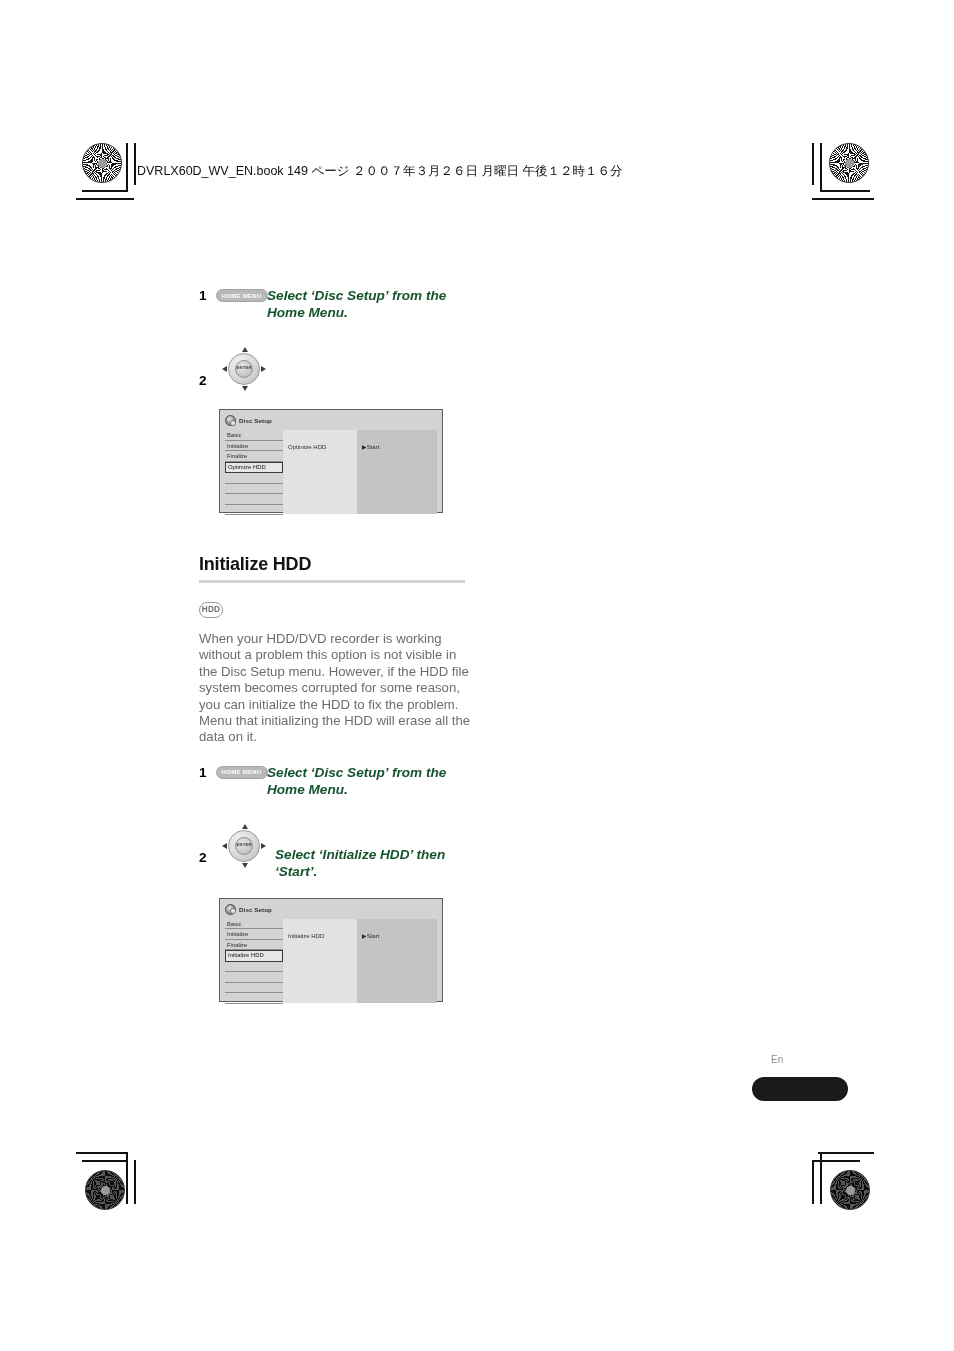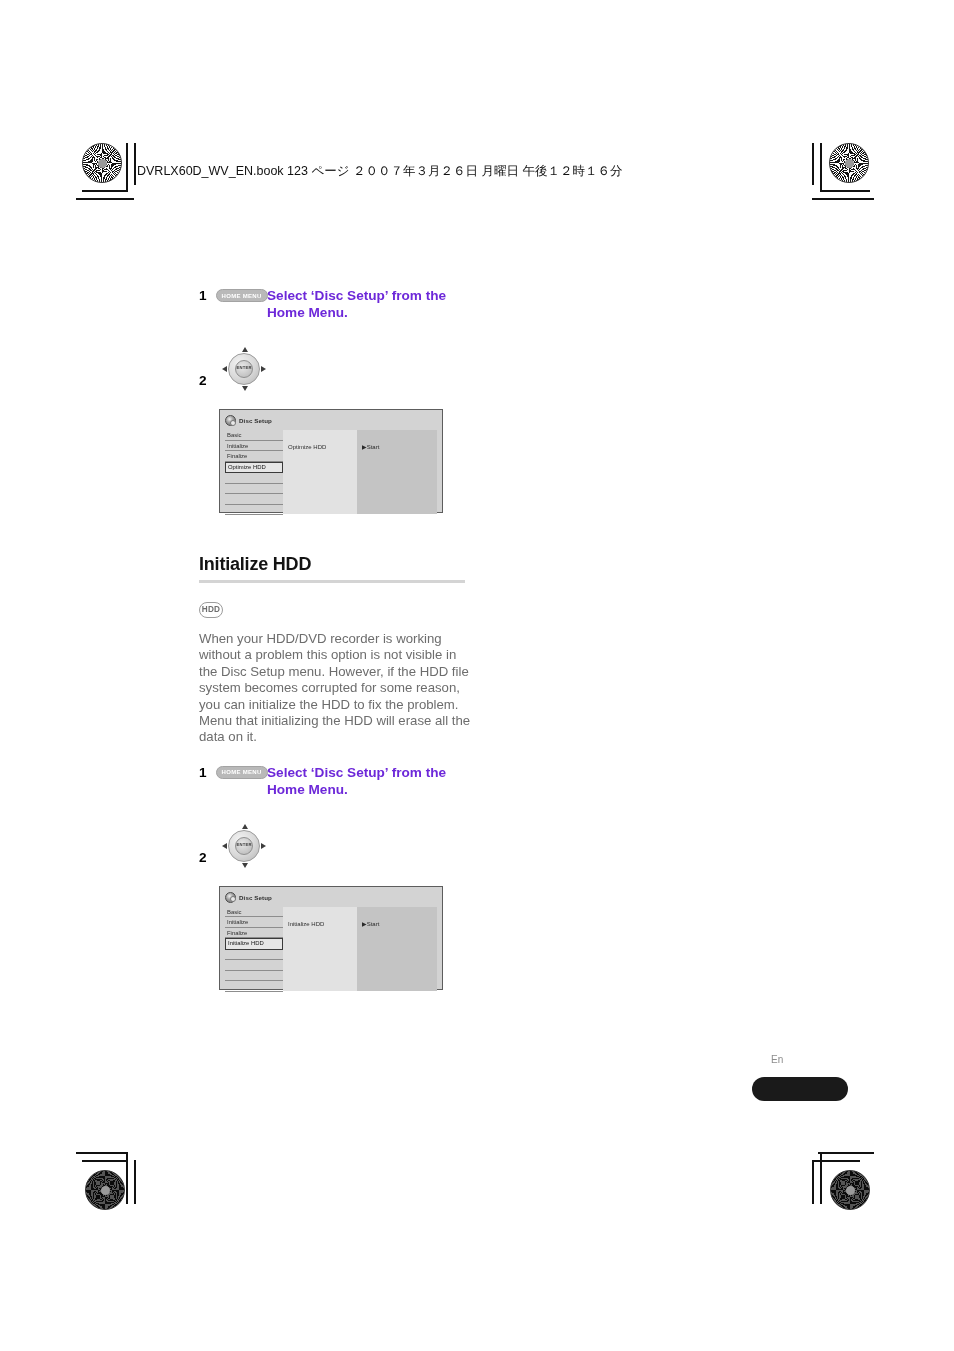--- a/index.html
+++ b/index.html
@@ -46,21 +46,21 @@
     position: absolute; left: 565px; top: 0; width: 114px; height: 31px;
     background: #1a1a1a; border-radius: 16px;
   }
   .chapter-num {
     position: absolute; left: 14px; top: 5px;
     font-size: 17.5px; font-weight: bold; color: #fff;
   }
 
   .body-col { position: absolute; left: 199px; top: 288px; width: 275px; }
 
-  .step { font-size: 13.6px; font-weight: bold; color: #6d28d9; line-height: 17px; }
+  .step { font-size: 13.6px; font-weight: bold; color: #14532d; line-height: 17px; font-style: italic; }
   .step-row { display: flex; align-items: center; flex-wrap: wrap; }
   .step-num { font-weight: bold; font-size: 13.6px; margin-right: 9px; }
 
   .btn-home {
     display: inline-block; background: #b9b9b9; color: #ffffff;
     border-radius: 7px; font-size: 6px; font-weight: bold; letter-spacing: 0.3px;
     padding: 2.5px 5px 2.5px 5px; line-height: 6px; margin-right: 7px;
     border: 1px solid #a3a3a3; white-space: nowrap;
   }
 
@@ -174,21 +174,21 @@
 
   <div class="starburst dark" style="left:830px; top:1170px;"></div>
   <div class="cropmark" style="left:818px; top:1152px; width:56px; height:1.6px;"></div>
   <div class="cropmark" style="left:812px; top:1160px; width:48px; height:1.6px;"></div>
   <div class="cropmark" style="left:820px; top:1152px; width:1.6px; height:52px;"></div>
   <div class="cropmark" style="left:812px; top:1160px; width:1.6px; height:44px;"></div>
   <div class="reg-cross" style="left:774px; top:1166px;"></div>
 
   <div class="reg-cross" style="left:459px; top:1167px;"></div>
 
-  <div class="bookhead">DVRLX60D_WV_EN.book  123 ページ  ２００７年３月２６日  月曜日  午後１２時１６分</div>
+  <div class="bookhead">DVRLX60D_WV_EN.book  149 ページ  ２００７年３月２６日  月曜日  午後１２時１６分</div>
 
 
   <div class="body-col">
 
     
     <div class="step-row" style="margin-bottom:2px;">
       <span class="step-num">1</span>
       <span class="btn-home">HOME MENU</span>
     </div>
     <div class="step" style="margin-top:-18px; padding-left:68px;">Select ‘Disc Setup’ from the Home Menu.</div>
@@ -264,20 +264,21 @@
       <span class="dpad">
         <span class="outer"></span>
         <span class="inner"></span>
         <span class="ent">ENTER</span>
         <span class="ar up"></span>
           <span class="ar down"></span>
         <span class="ar left"></span>
           <span class="ar right"></span>
       </span>
     </div>
+    <div class="step" style="margin-top:-22px; padding-left:76px;">Select ‘Initialize HDD’ then ‘Start’.</div>
 
     
     <div style="height:18px;"></div>
     <div class="osd" style="margin-left:20px;">
       <div class="osd-title">
         <span class="disc-icon"></span>
         <span class="osd-title-text">Disc Setup</span>
       </div>
       <div class="osd-cols">
         <div class="osd-left">

